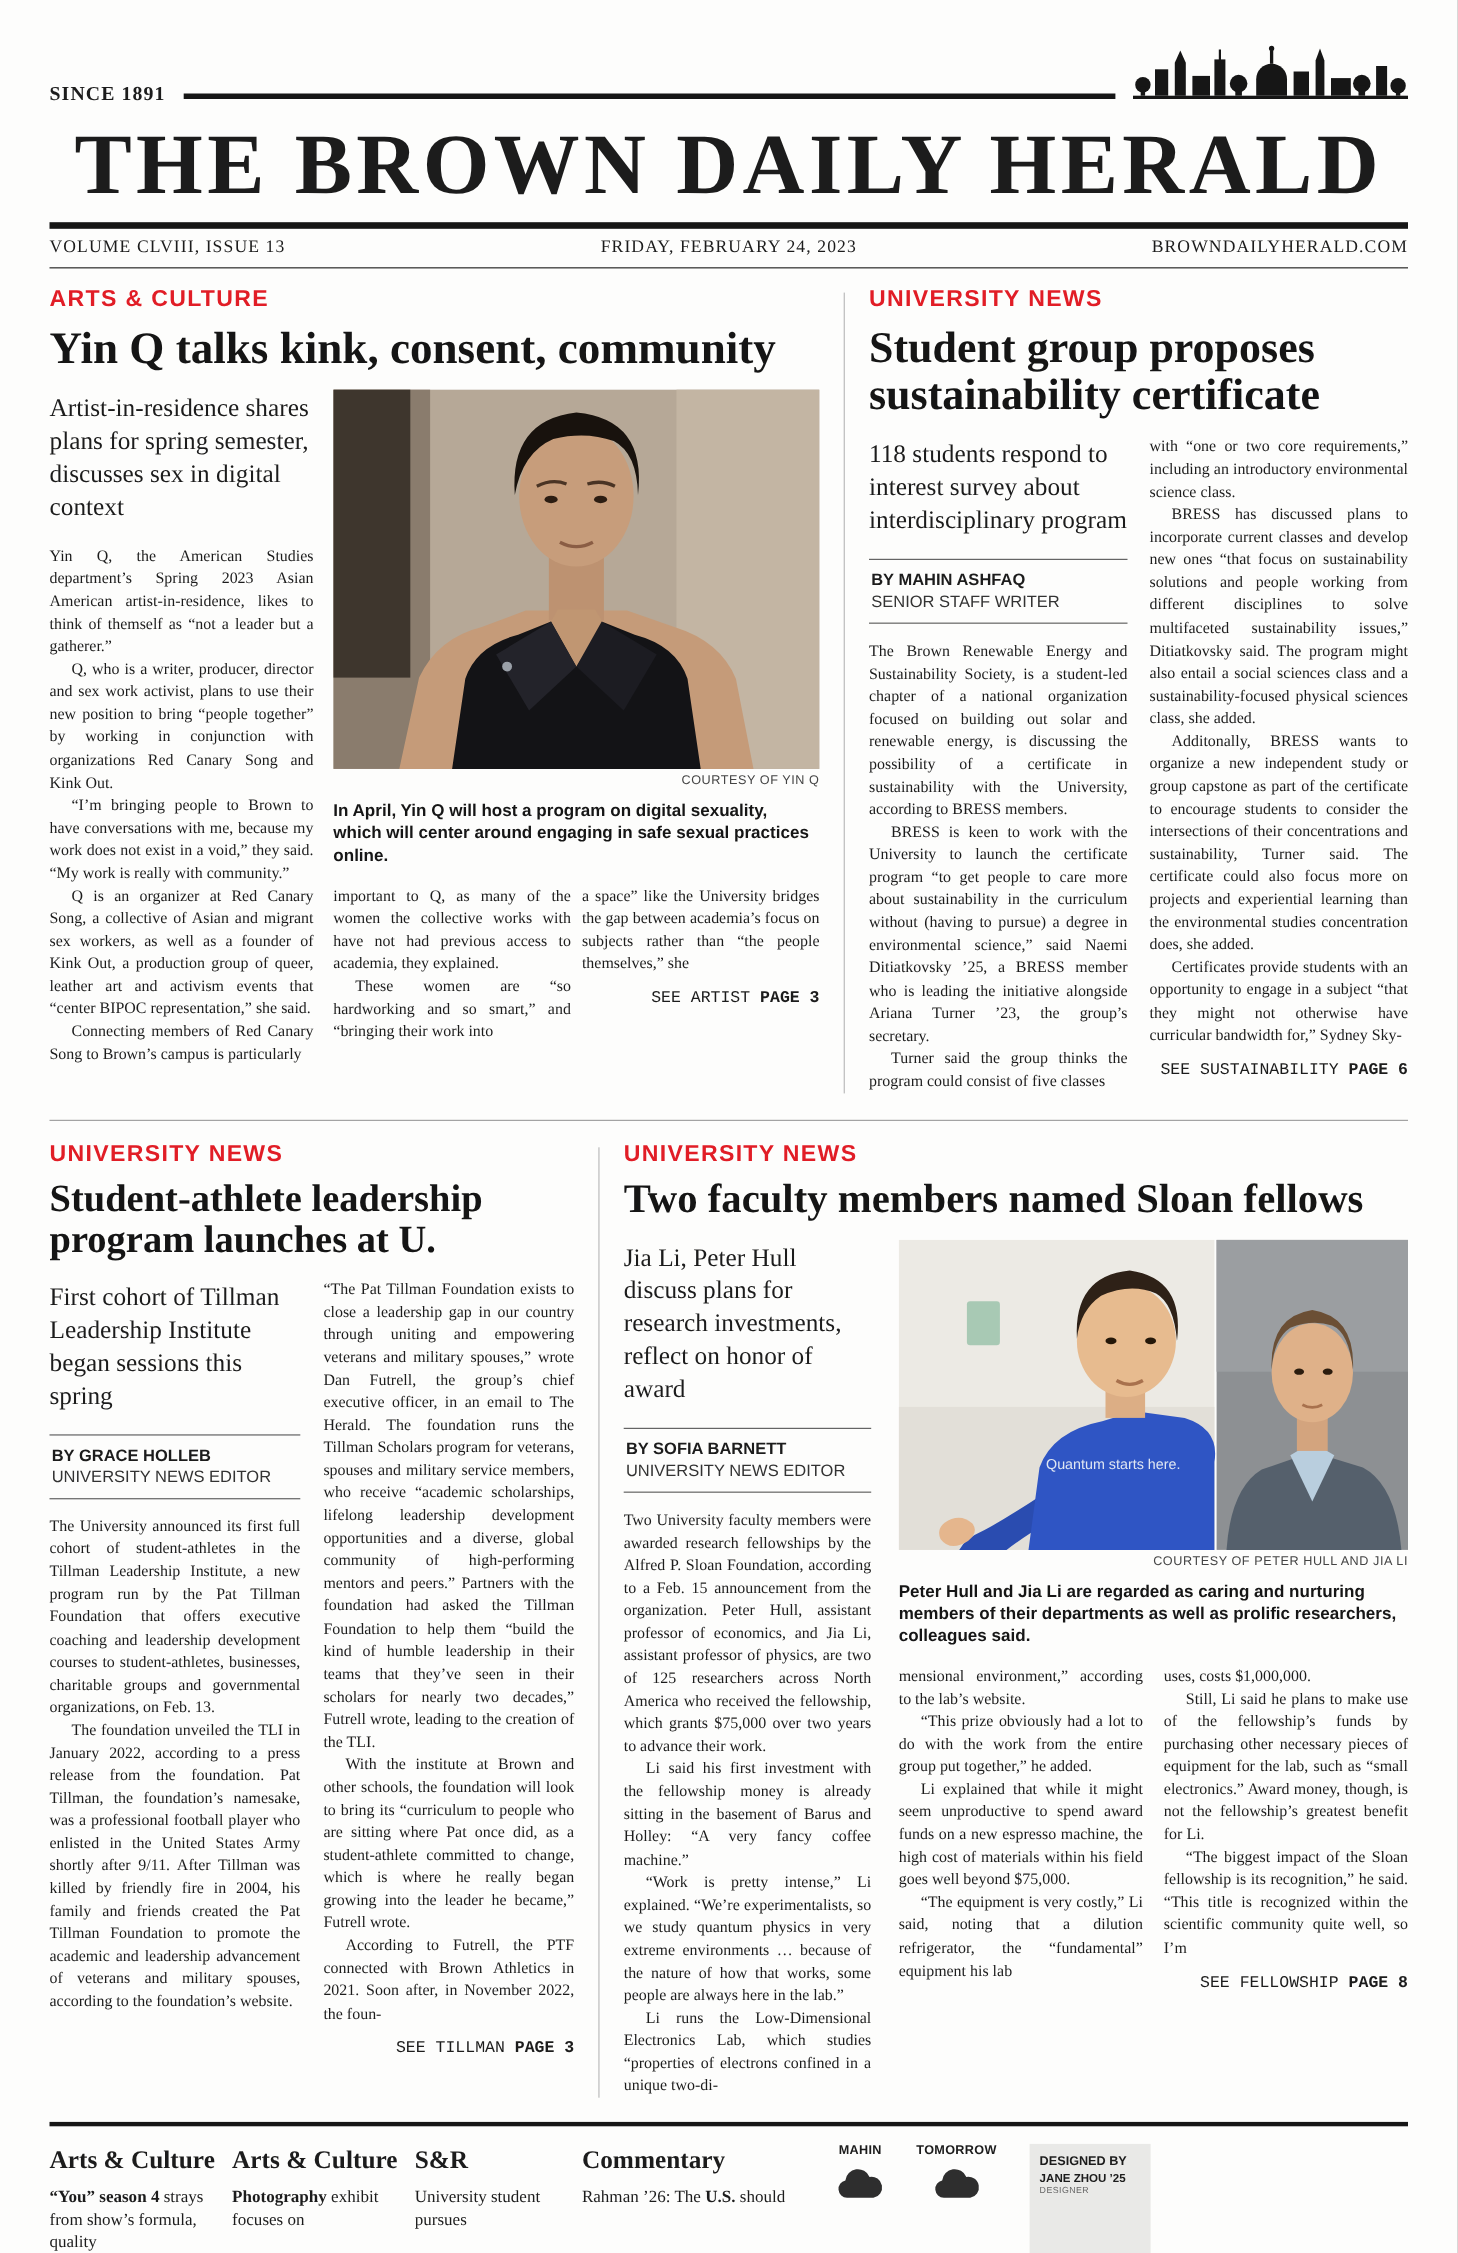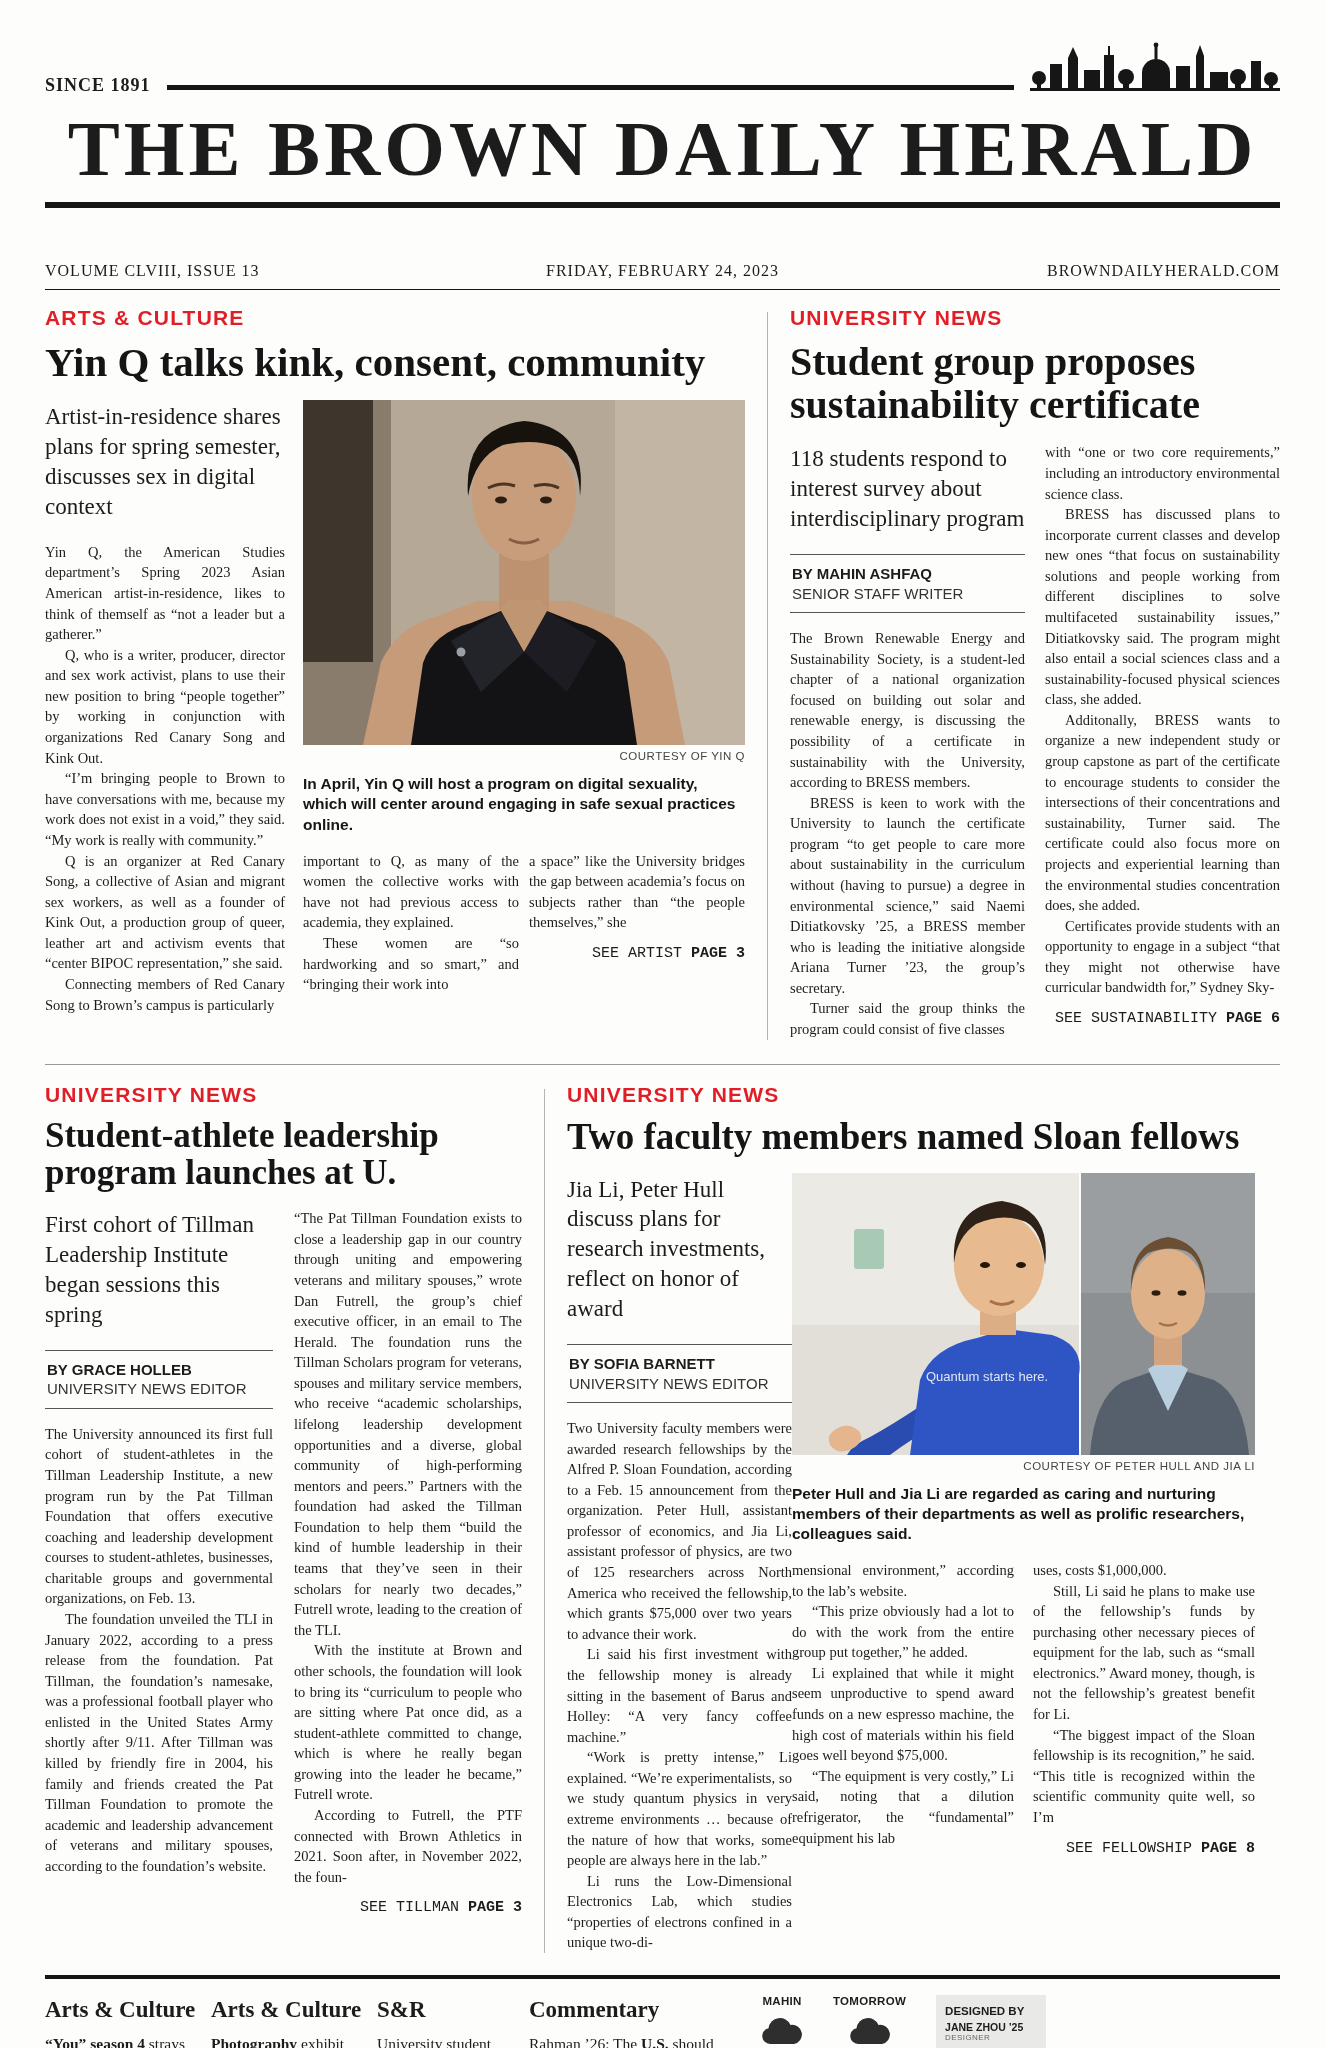--- a/index.html
+++ b/index.html
@@ -10,21 +10,21 @@
 
   
   .mast-top { display:flex; align-items:flex-end; gap:16px; height:66px; }
   .since { font-weight:bold; font-size:18px; letter-spacing:1px; padding-bottom:4px; white-space:nowrap; }
   .mast-rule { flex:1; height:5px; background:#161616; margin-bottom:10px; }
   .skyline { flex:0 0 auto; }
   .paper-title { font-size:78px; font-weight:bold; text-align:center; letter-spacing:4px;
                  line-height:1; margin:10px 0 14px; white-space:nowrap; }
   .thick-rule { height:6px; background:#161616; }
   .folio { display:flex; align-items:center; border-bottom:1.5px solid #161616;
-           padding:8px 0 9px; font-size:16px; letter-spacing:1px;margin-top:46px; }
+           padding:8px 0 9px; font-size:16px; letter-spacing:1px; }
   .folio span { flex:1; }
   .folio .c { text-align:center; }
   .folio .r { text-align:right; }
 
   
   .kicker { font-family:"Liberation Sans",sans-serif; font-weight:bold; font-size:21px;
             letter-spacing:1.2px; color:var(--red); }
   .headline { font-weight:bold; line-height:1.08; margin:10px 0 16px; color:#151515; }
   .subhead { font-size:23px; line-height:1.3; margin:2px 0 20px; }
   .byline { border-top:1px solid #555; border-bottom:1px solid #555; padding:9px 2px;
@@ -61,21 +61,21 @@
   .section-rule { border:none; border-top:1px solid #999; margin:24px 0 18px; }
 
   
   .mid-row { display:flex; }
   .art3 { width:477px; }
   .art3 .headline { font-size:35px; }
   .art3-cols { display:flex; gap:21px; }
   .art3-cols > div { width:228px; }
   .art4 { width:713px; }
   .art4 .headline { font-size:37px; }
-  .art4-body { display:flex; }
+  .art4-body { display:flex; gap:25px; }
   .art4-colA { width:225px; }
   .art4-right { width:463px; }
   .art4-right .two-cols { gap:19px; }
 
   
   .footer-rule { height:4px; background:#161616; margin-top:22px; }
   .footer-row { display:flex; gap:14px; padding-top:16px; }
   .teaser { font-size:15.5px; line-height:1.32; }
   .teaser h3 { font-size:23px; margin:0 0 9px; }
   .teaser .b { font-weight:bold; }

